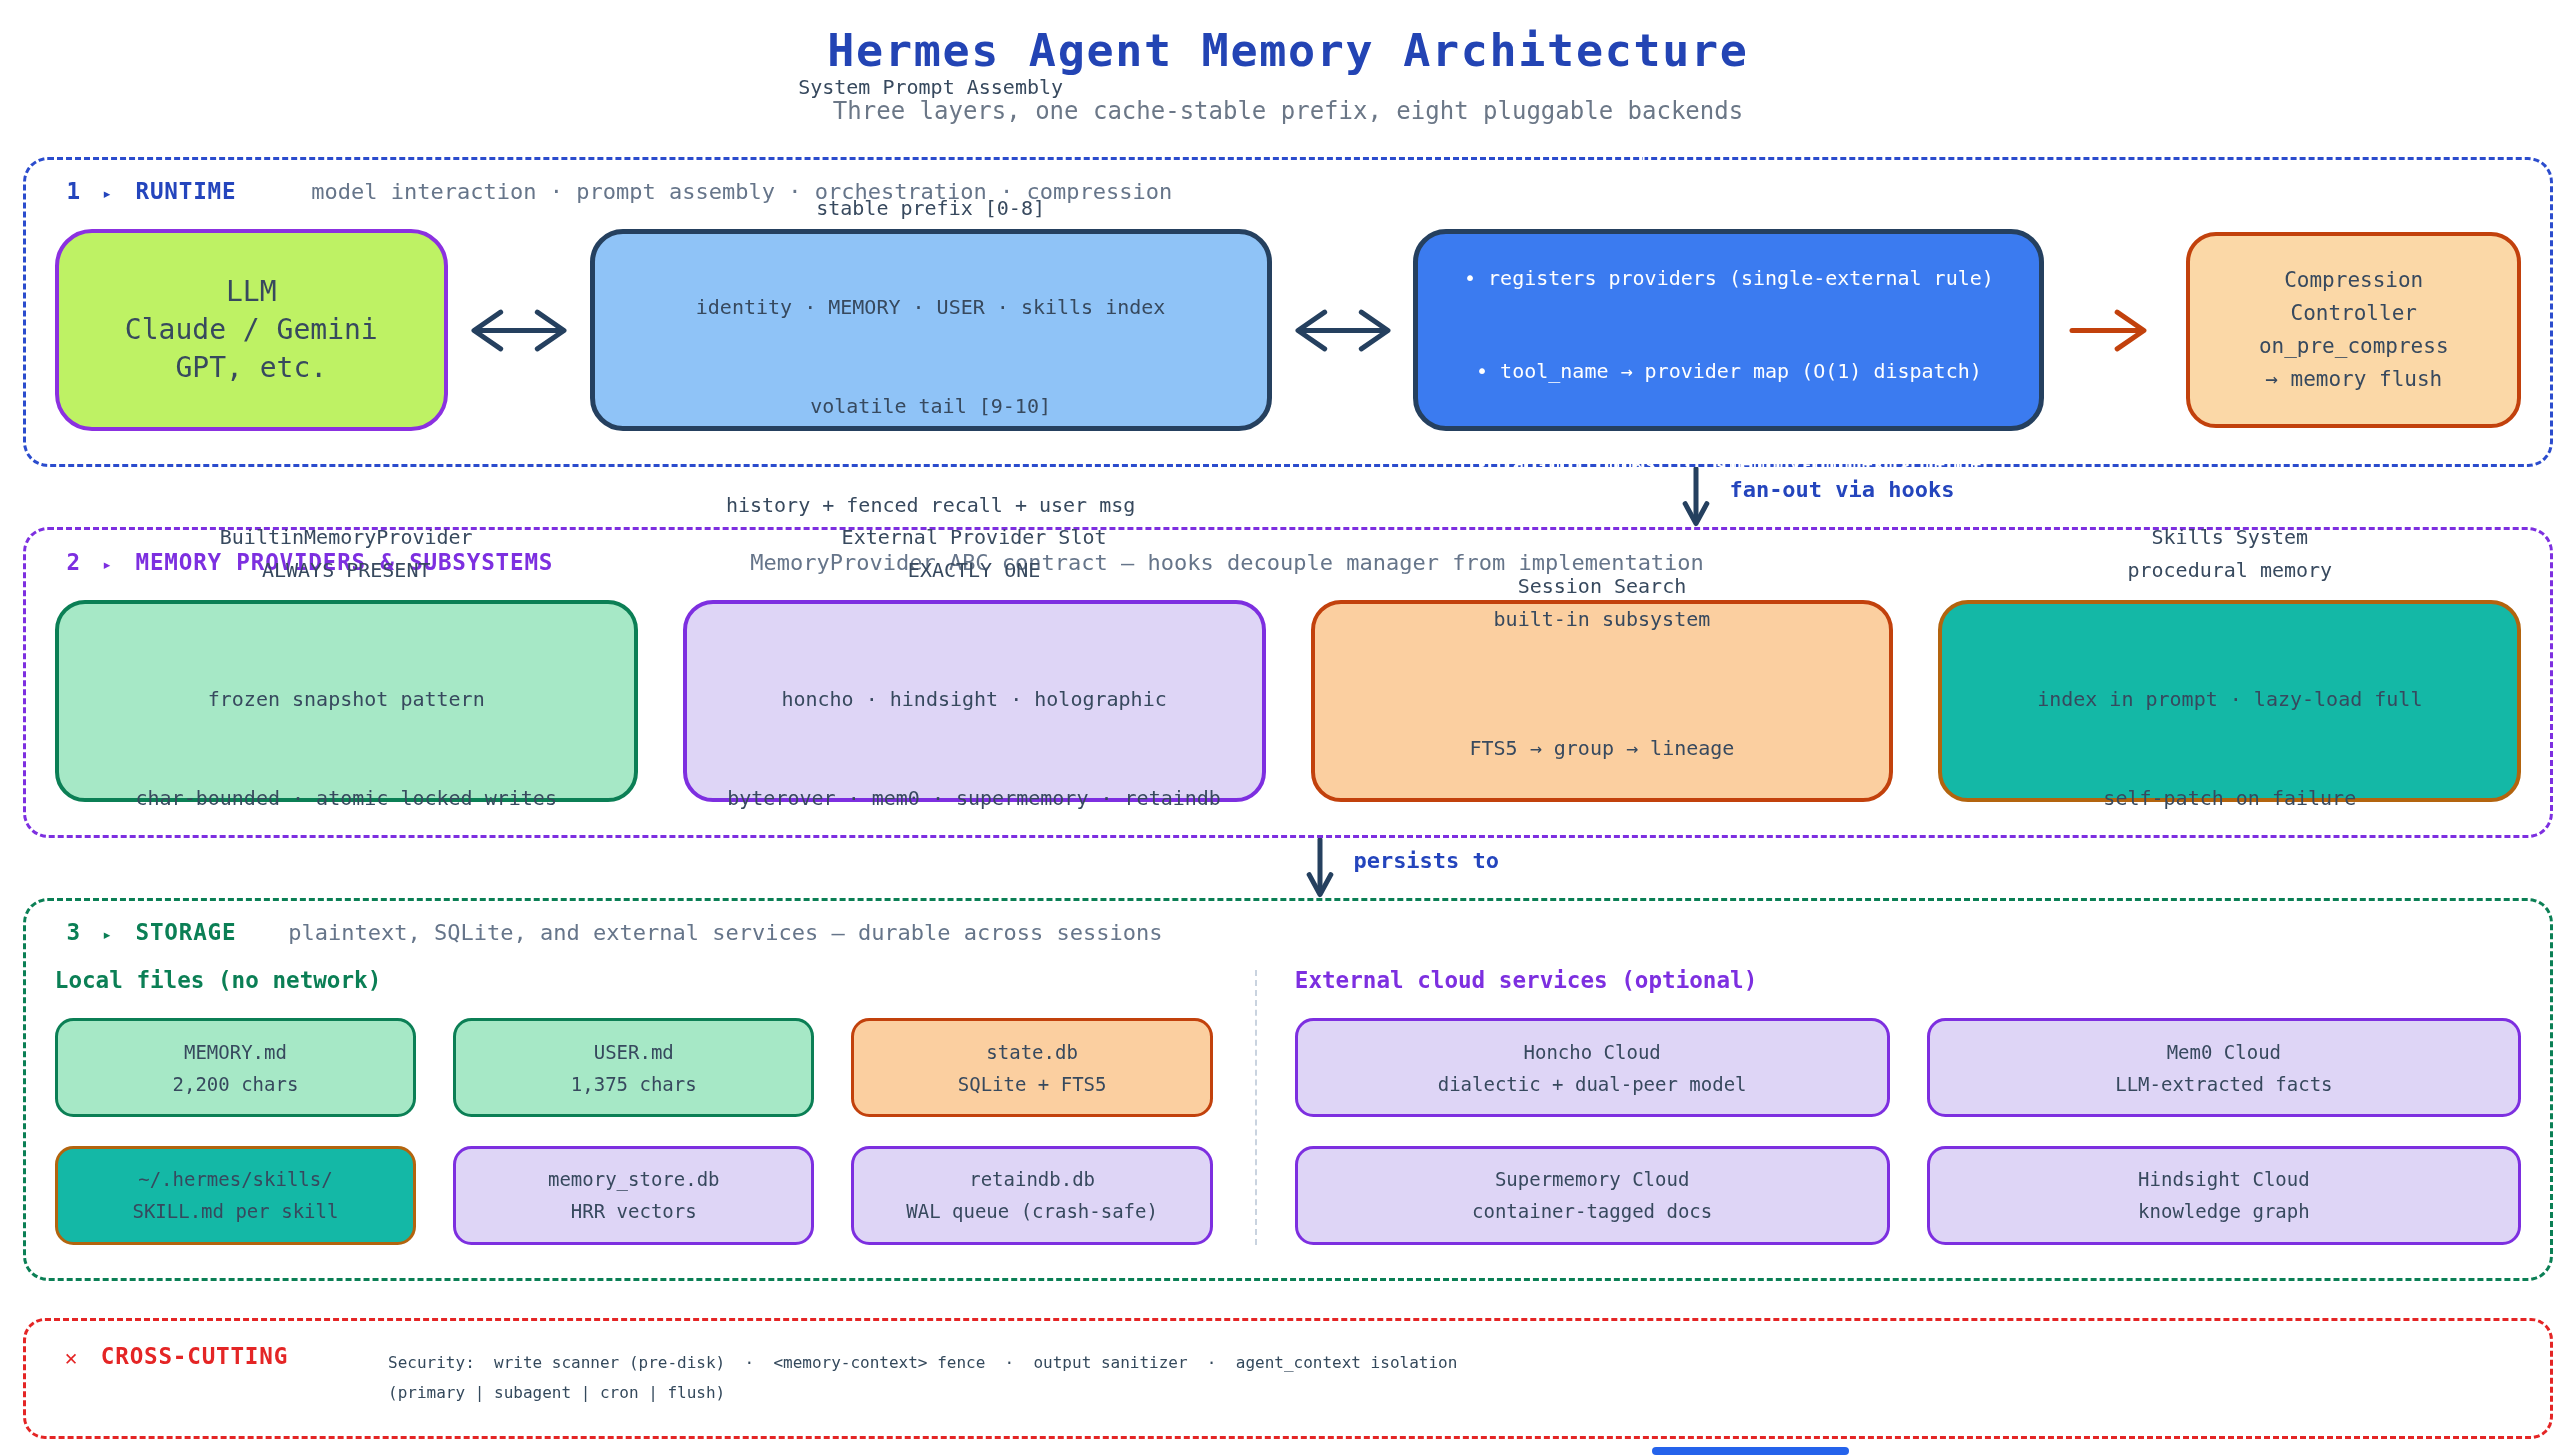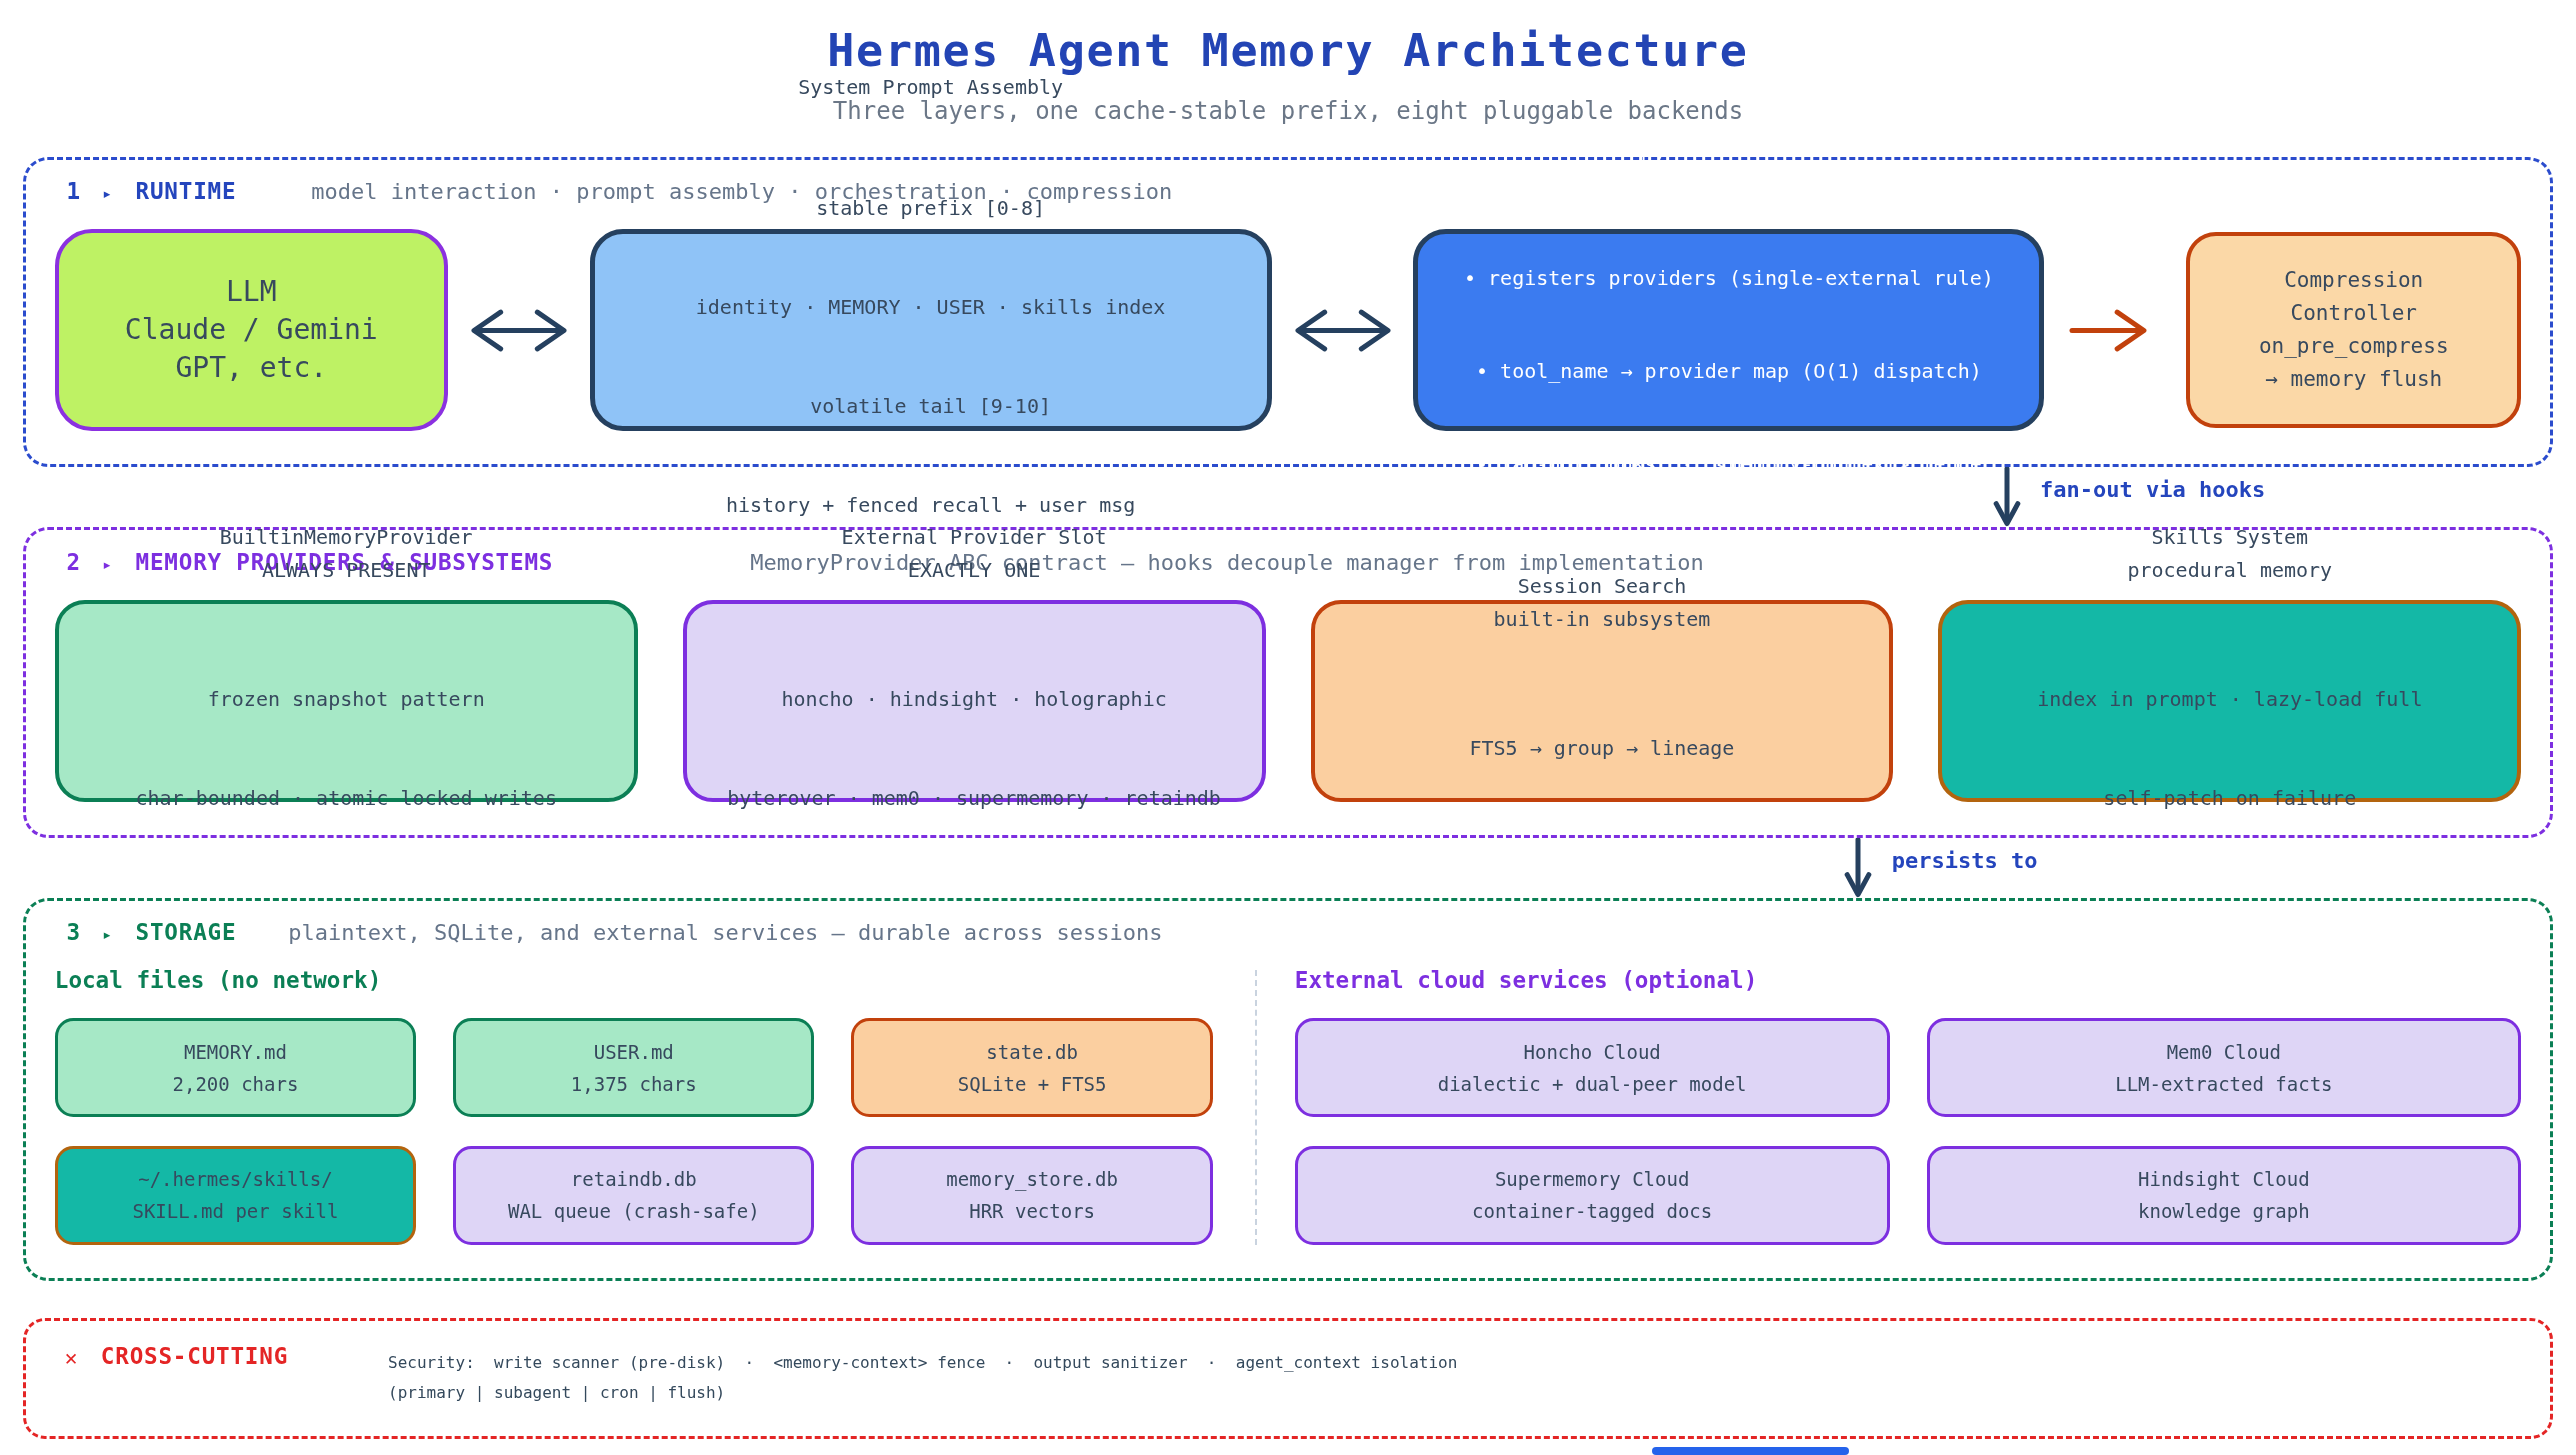--- a/index.html
+++ b/index.html
@@ -44,21 +44,21 @@
   .box-mm  { width:631px; height:202px; background:#3b7bf0; border:5px solid #25405f; border-radius:33px; color:#ffffff; font-size:20px; }
   .box-mm .box-title, .box-mm .box-path { line-height:30px; }
   .box-mm .lines { margin-top:22px; line-height:31px; }
   .box-cc  { width:335px; height:196px; background:#fbd8a7; border:4.2px solid #c2410c; border-radius:30px; font-size:21px; line-height:33px; }
 
   .arrow-cell { flex:1; display:flex; justify-content:center; align-items:center; }
   svg { display:block; }
   .stroke-navy   { stroke:#25405f; }
   .stroke-orange { stroke:#c2410c; }
 
-  .flow-row { height:60px; display:flex; align-items:flex-start;justify-content:center; }
+  .flow-row { height:60px; display:flex; align-items:flex-start; }
   #flow1 { padding-left:1681px; }
   #flow2 { padding-left:1305px; }
   .flow-label { margin-left:18.4px; margin-top:10px; font-size:22px; font-weight:bold; }
 
   .providers-row { display:flex; gap:45px; margin-top:25px; }
   .pbox { flex:1; height:202px; border-width:4.2px; border-style:solid; border-radius:30px; font-size:20px; }
   .pbox .pt, .pbox .ps { line-height:33px; }
   .pbox .lines { margin-top:30px; line-height:33px; }
 
   .th-green  { background:#a6e8c6; border-color:#0b7f55; }
@@ -244,26 +244,26 @@
         </div>
         <div class="sbox th-orange">
           <div>state.db</div>
           <div>SQLite + FTS5</div>
         </div>
         <div class="sbox th-yellow">
           <div>~/.hermes/skills/</div>
           <div>SKILL.md per skill</div>
         </div>
         <div class="sbox th-purple">
+          <div>memory_store.db</div>
+          <div>HRR vectors</div>
+        </div>
+        <div class="sbox th-purple">
           <div>retaindb.db</div>
           <div>WAL queue (crash-safe)</div>
-        </div>
-        <div class="sbox th-purple">
-          <div>memory_store.db</div>
-          <div>HRR vectors</div>
         </div>
       </div>
     </div>
     <div class="st-divider"></div>
     <div class="st-right">
       <div class="st-heading c-purple">External cloud services (optional)</div>
       <div class="st-grid g2">
         <div class="sbox th-purple">
           <div>Honcho Cloud</div>
           <div>dialectic + dual-peer model</div>

